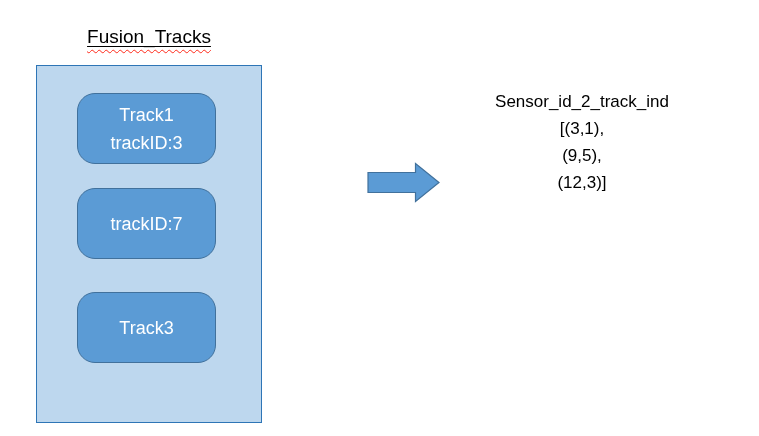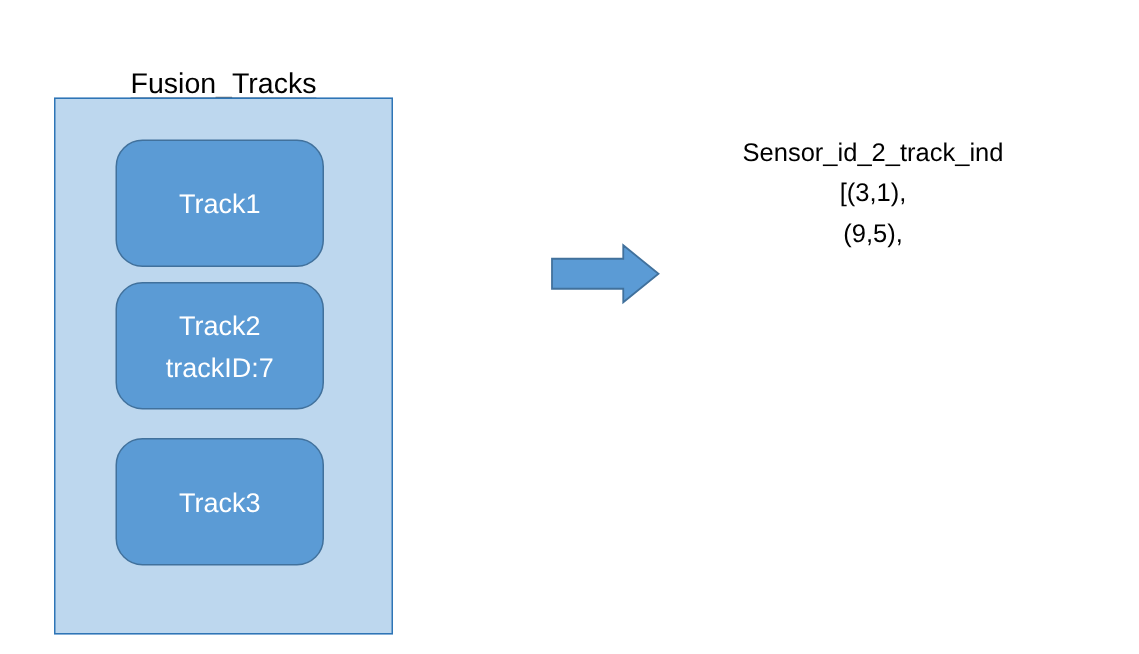--- a/index.html
+++ b/index.html
@@ -16,21 +16,20 @@
 
   
   .diagram-title {
     position: absolute;
     left: 36px; top: 24px; width: 226px;
     text-align: center;
     font-size: 19px;
     line-height: 26px;
     color: var(--text, #000);
     white-space: nowrap;
-    margin-top: 20px;
   }
   .squiggle {
     text-decoration: underline;
     text-decoration-style: wavy;
     text-decoration-color: var(--spellcheck, #ff2a1a);
     text-decoration-thickness: 1px;
     text-underline-offset: 6px;
   }
   .solid-underline {
     text-decoration: underline;
@@ -46,21 +45,21 @@
     left: 36px; top: 65px;
     width: 226px; height: 358px;
     background: var(--container-fill, #bdd7ee);
     border: 1.5px solid var(--container-border, #2e75b6);
   }
 
   
   .track-box {
     position: absolute;
     left: 40px;
-    width: 139px; height: 85px;
+    width: 139px; height: 71px;
     background: var(--box-fill, #5b9bd5);
     border: 1.5px solid var(--box-border, #41719c);
     border-radius: 18px;
     display: flex;
     flex-direction: column;
     align-items: center;
     justify-content: center;
     color: var(--track-text, #fff);
     font-size: 18px;
     line-height: 28px;
@@ -102,36 +101,37 @@
 <div class="stage">
 
   <div class="diagram-title">
     <span class="squiggle"><span class="solid-underline">Fusion_Tracks</span></span>
   </div>
 
   <div class="fusion-container">
 
     <div class="track-box t1">
       <div>Track1</div>
+      <div>trackID:3</div>
     </div>
 
     <div class="track-box t2">
-      <div>Track2</div>
       <div>trackID:7</div>
     </div>
 
     <div class="track-box t3">
       <div>Track3</div>
     </div>
 
   </div>
 
   <svg class="arrow-svg" viewBox="0 0 74 41" aria-hidden="true">
     <polygon points="1,10.5 48.5,10.5 48.5,1.5 72,20.5 48.5,39.5 48.5,30.5 1,30.5"></polygon>
   </svg>
 
   <div class="mapping-block">
     <div>Sensor_id_2_track_ind</div>
     <div>[(3,1),</div>
     <div>(9,5),</div>
+    <div>(12,3)]</div>
   </div>
 
 </div>
 
 </body></html>

